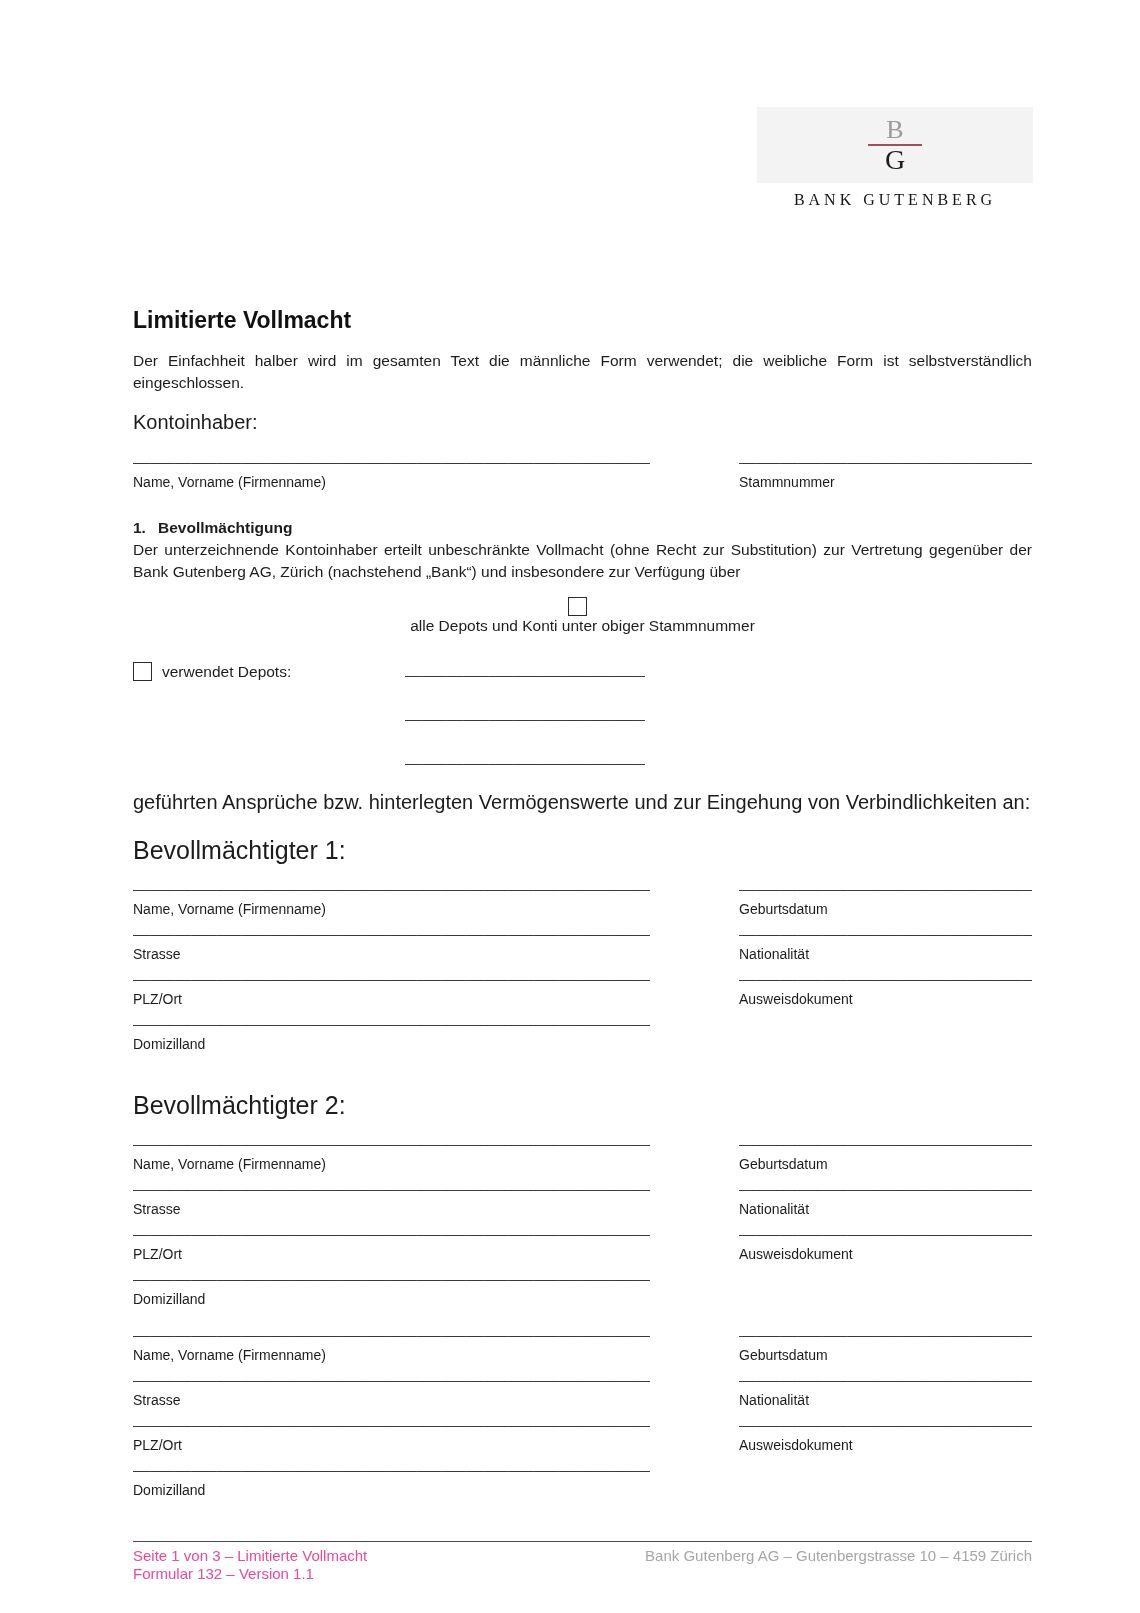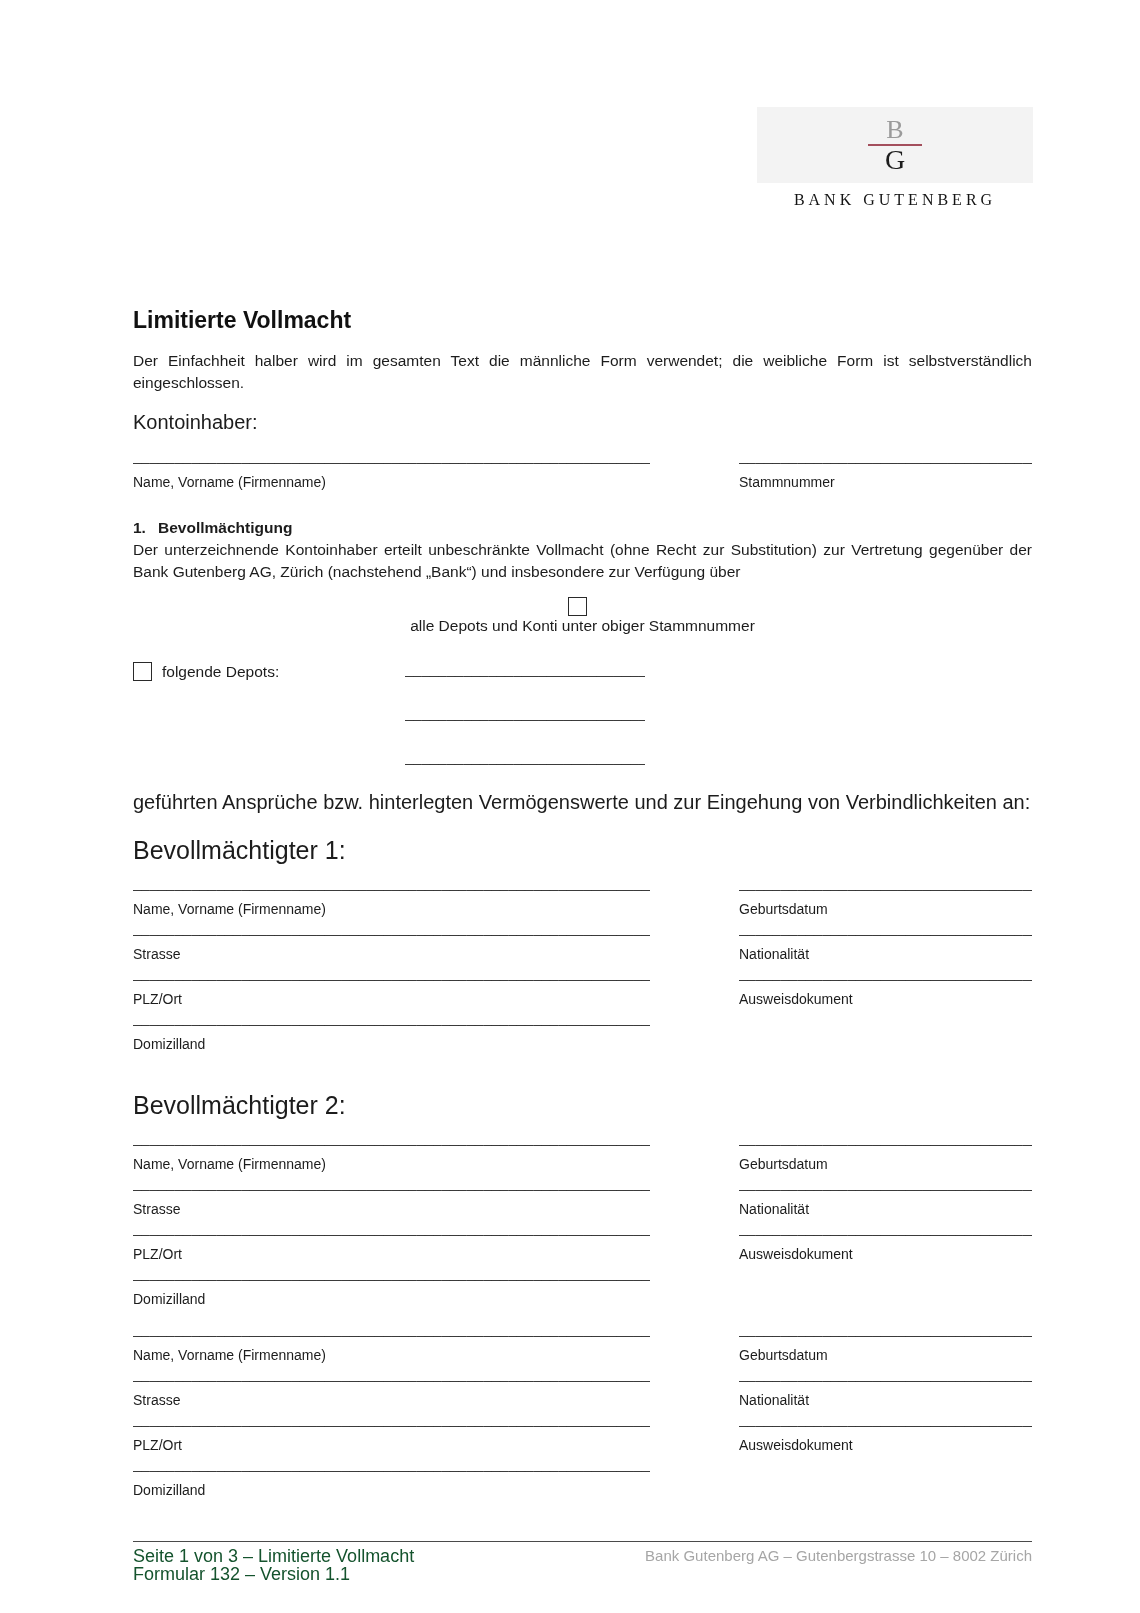--- a/index.html
+++ b/index.html
@@ -57,21 +57,21 @@
   .depot-lines .uline { width:240px; }
   .depot-lines .uline + .uline { margin-top:28px; }
   .continuation { margin-top:24px; font-size:20px; line-height:24px; }
   .attorney-title { margin-top:40px; font-size:25px; line-height:24px; }
   .at-first { margin-top:24px; }
   .a-row { margin-top:3px; }
   .a-row-first { margin-top:14px; }
   
   .footer { margin:42px 108px 0 133px; width:899px; border-top:1px solid #4a4a4a; padding-top:5px;
             display:flex; justify-content:space-between; align-items:flex-start; }
-  .footer-left { font-size:18px; line-height:18px; color:#14532d; }
+  .footer-left { font-size:15px; line-height:18px; color:#ec4899; }
   .footer-right { font-size:15px; line-height:18px; color:#a6a6a6; text-align:right; }
 </style>
 </head>
 <body>
 
 <div class="page">
 
   <div class="header">
     <div class="logo-wrap">
       <div class="logo-box">
@@ -107,21 +107,21 @@
     <div class="para">Der unterzeichnende Kontoinhaber erteilt unbeschränkte Vollmacht (ohne Recht zur Substitution) zur Vertretung gegenüber der Bank Gutenberg AG, Zürich (nachstehend „Bank“) und insbesondere zur Verfügung über</div>
 
     <div class="cb-row">
       <div class="checkbox"></div>
       <div class="cb-label">alle Depots und Konti unter obiger Stammnummer</div>
     </div>
 
     <div class="cb-row2">
       <div class="cb-left">
         <div class="checkbox"></div>
-        <div class="cb-label">folgende Depots:</div>
+        <div class="cb-label">verwendet Depots:</div>
       </div>
       <div class="depot-lines">
         <div class="uline">__________________________________________________________________________________________</div>
         <div class="uline">__________________________________________________________________________________________</div>
         <div class="uline">__________________________________________________________________________________________</div>
       </div>
     </div>
 
     <div class="continuation">geführten Ansprüche bzw. hinterlegten Vermögenswerte und zur Eingehung von Verbindlichkeiten an:</div>
 
@@ -247,16 +247,16 @@
       </div>
     </div>
 
   </div>
 
   <div class="footer">
     <div class="footer-left">
       <div>Seite 1 von 3 – Limitierte Vollmacht</div>
       <div>Formular 132 – Version 1.1</div>
     </div>
-    <div class="footer-right">Bank Gutenberg AG – Gutenbergstrasse 10 – 8002 Zürich</div>
+    <div class="footer-right">Bank Gutenberg AG – Gutenbergstrasse 10 – 4159 Zürich</div>
   </div>
 
 </div>
 
 </body></html>

